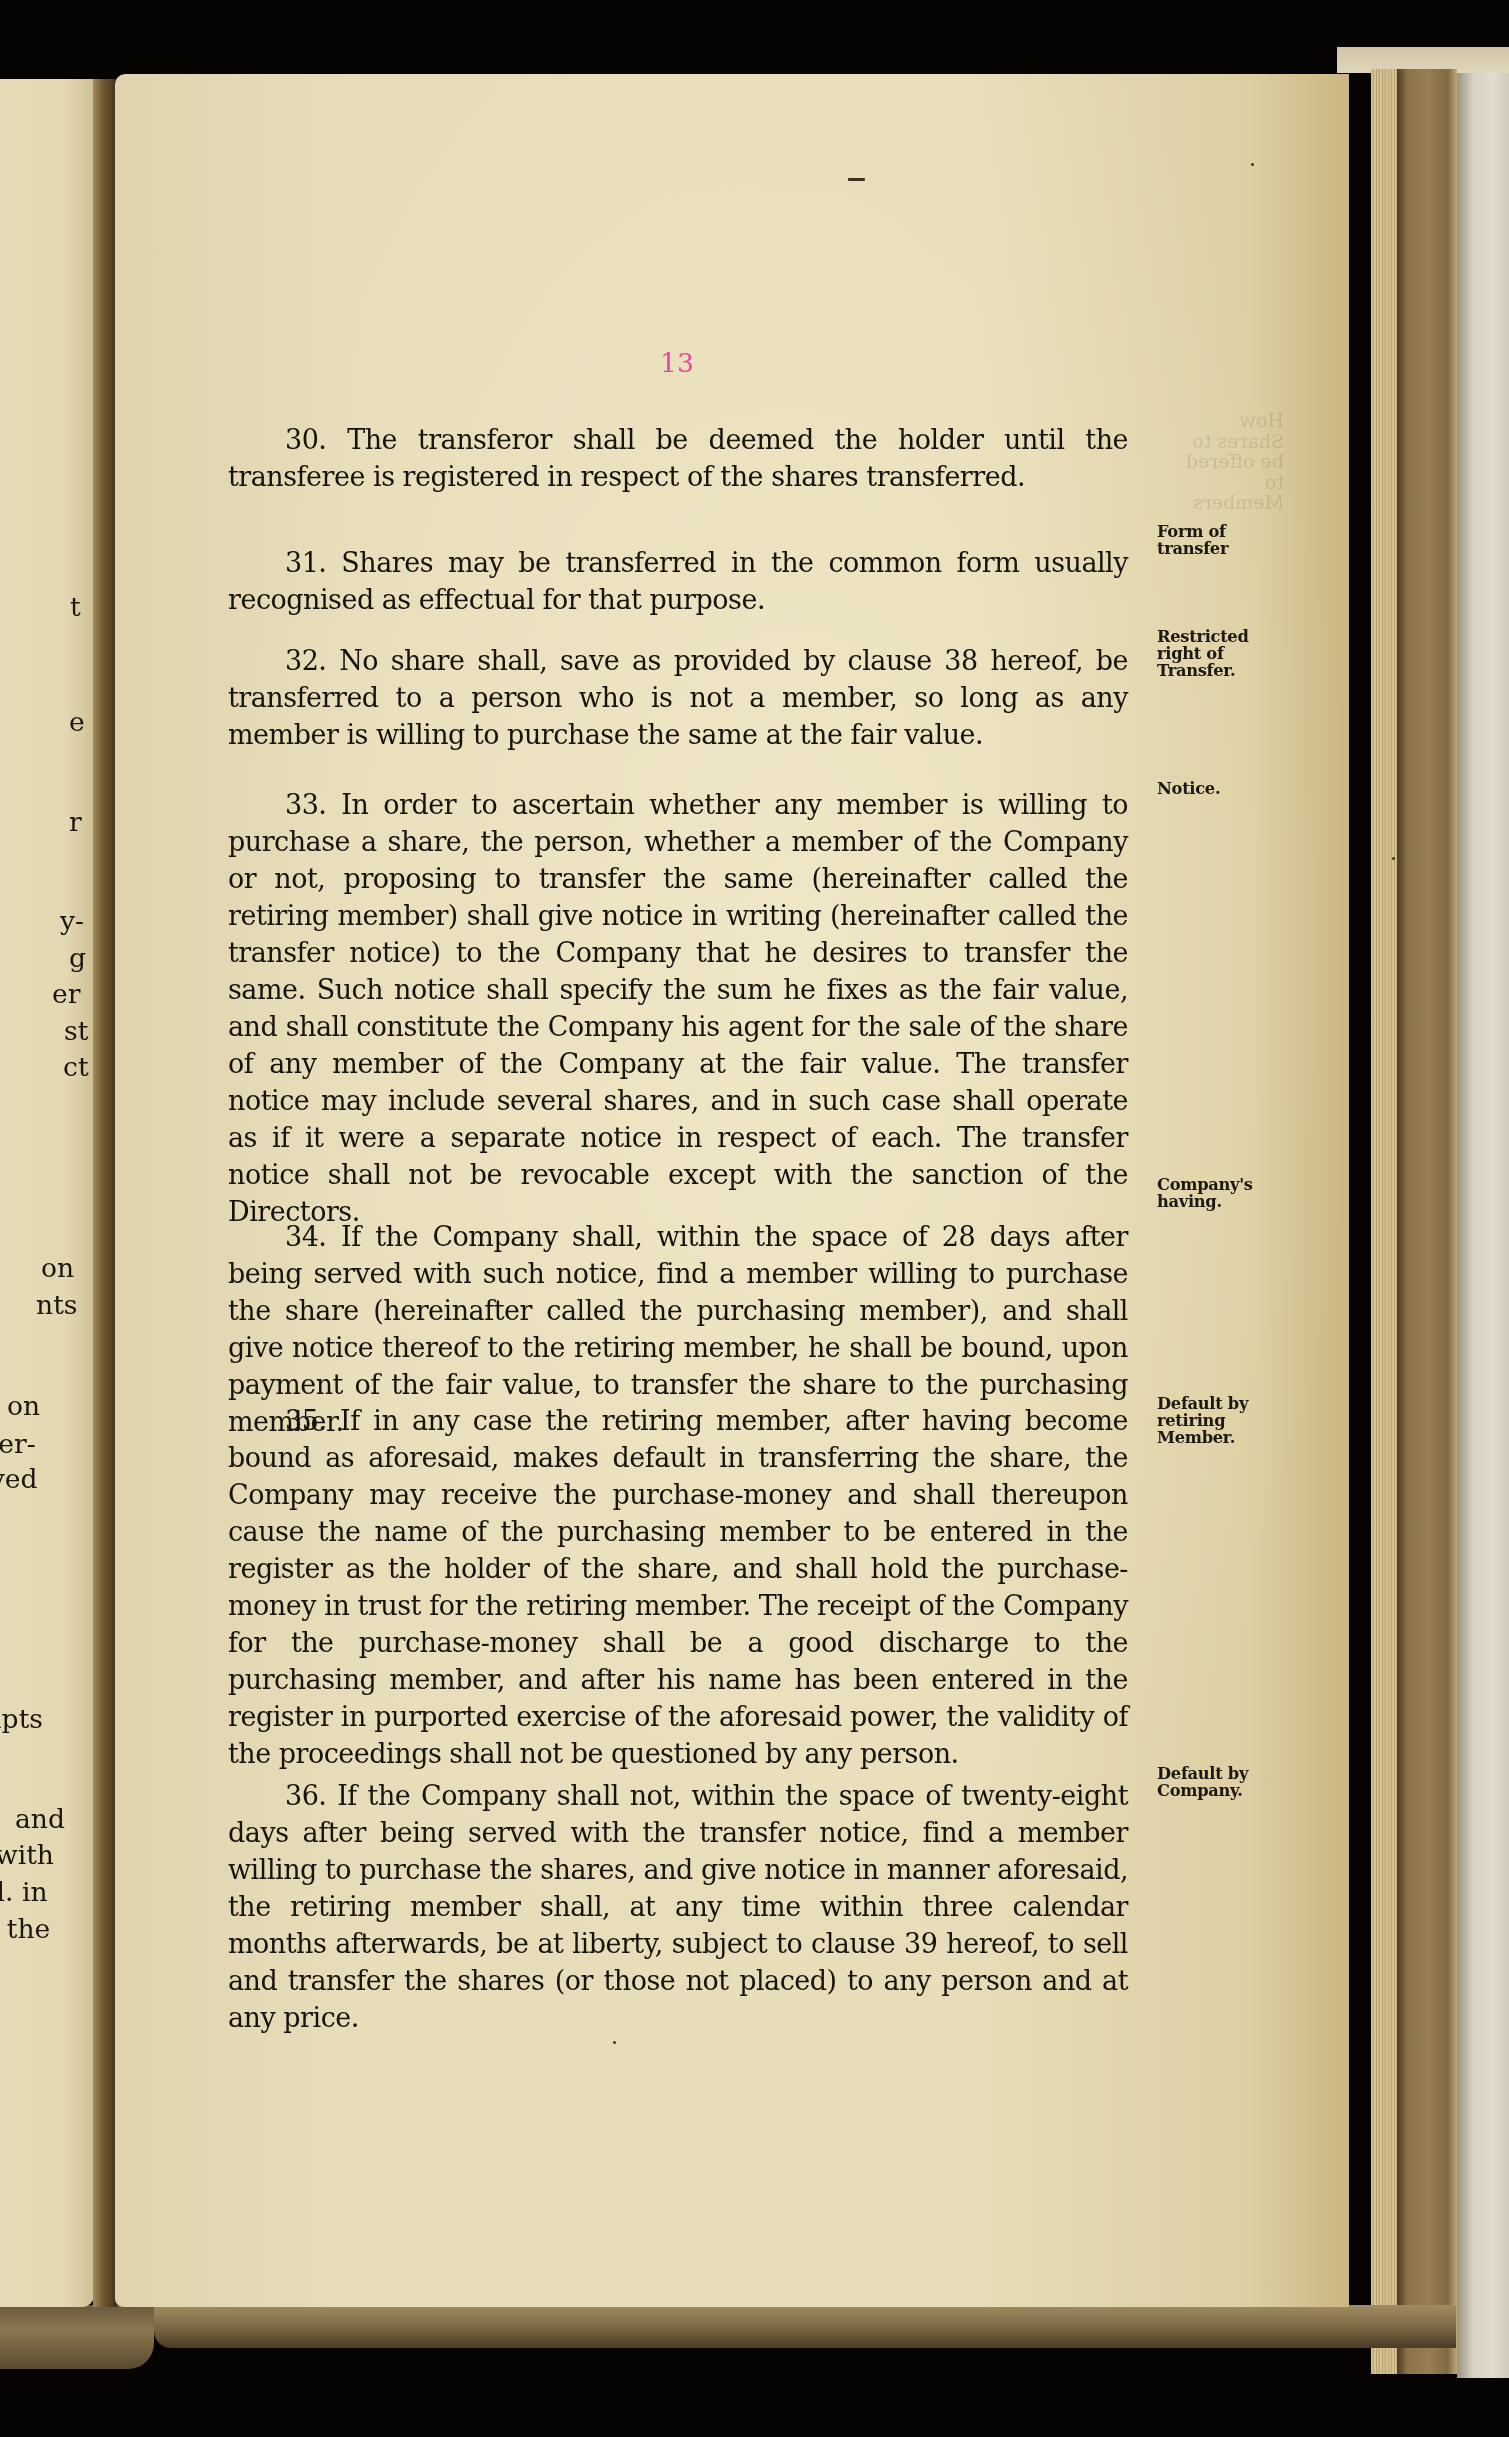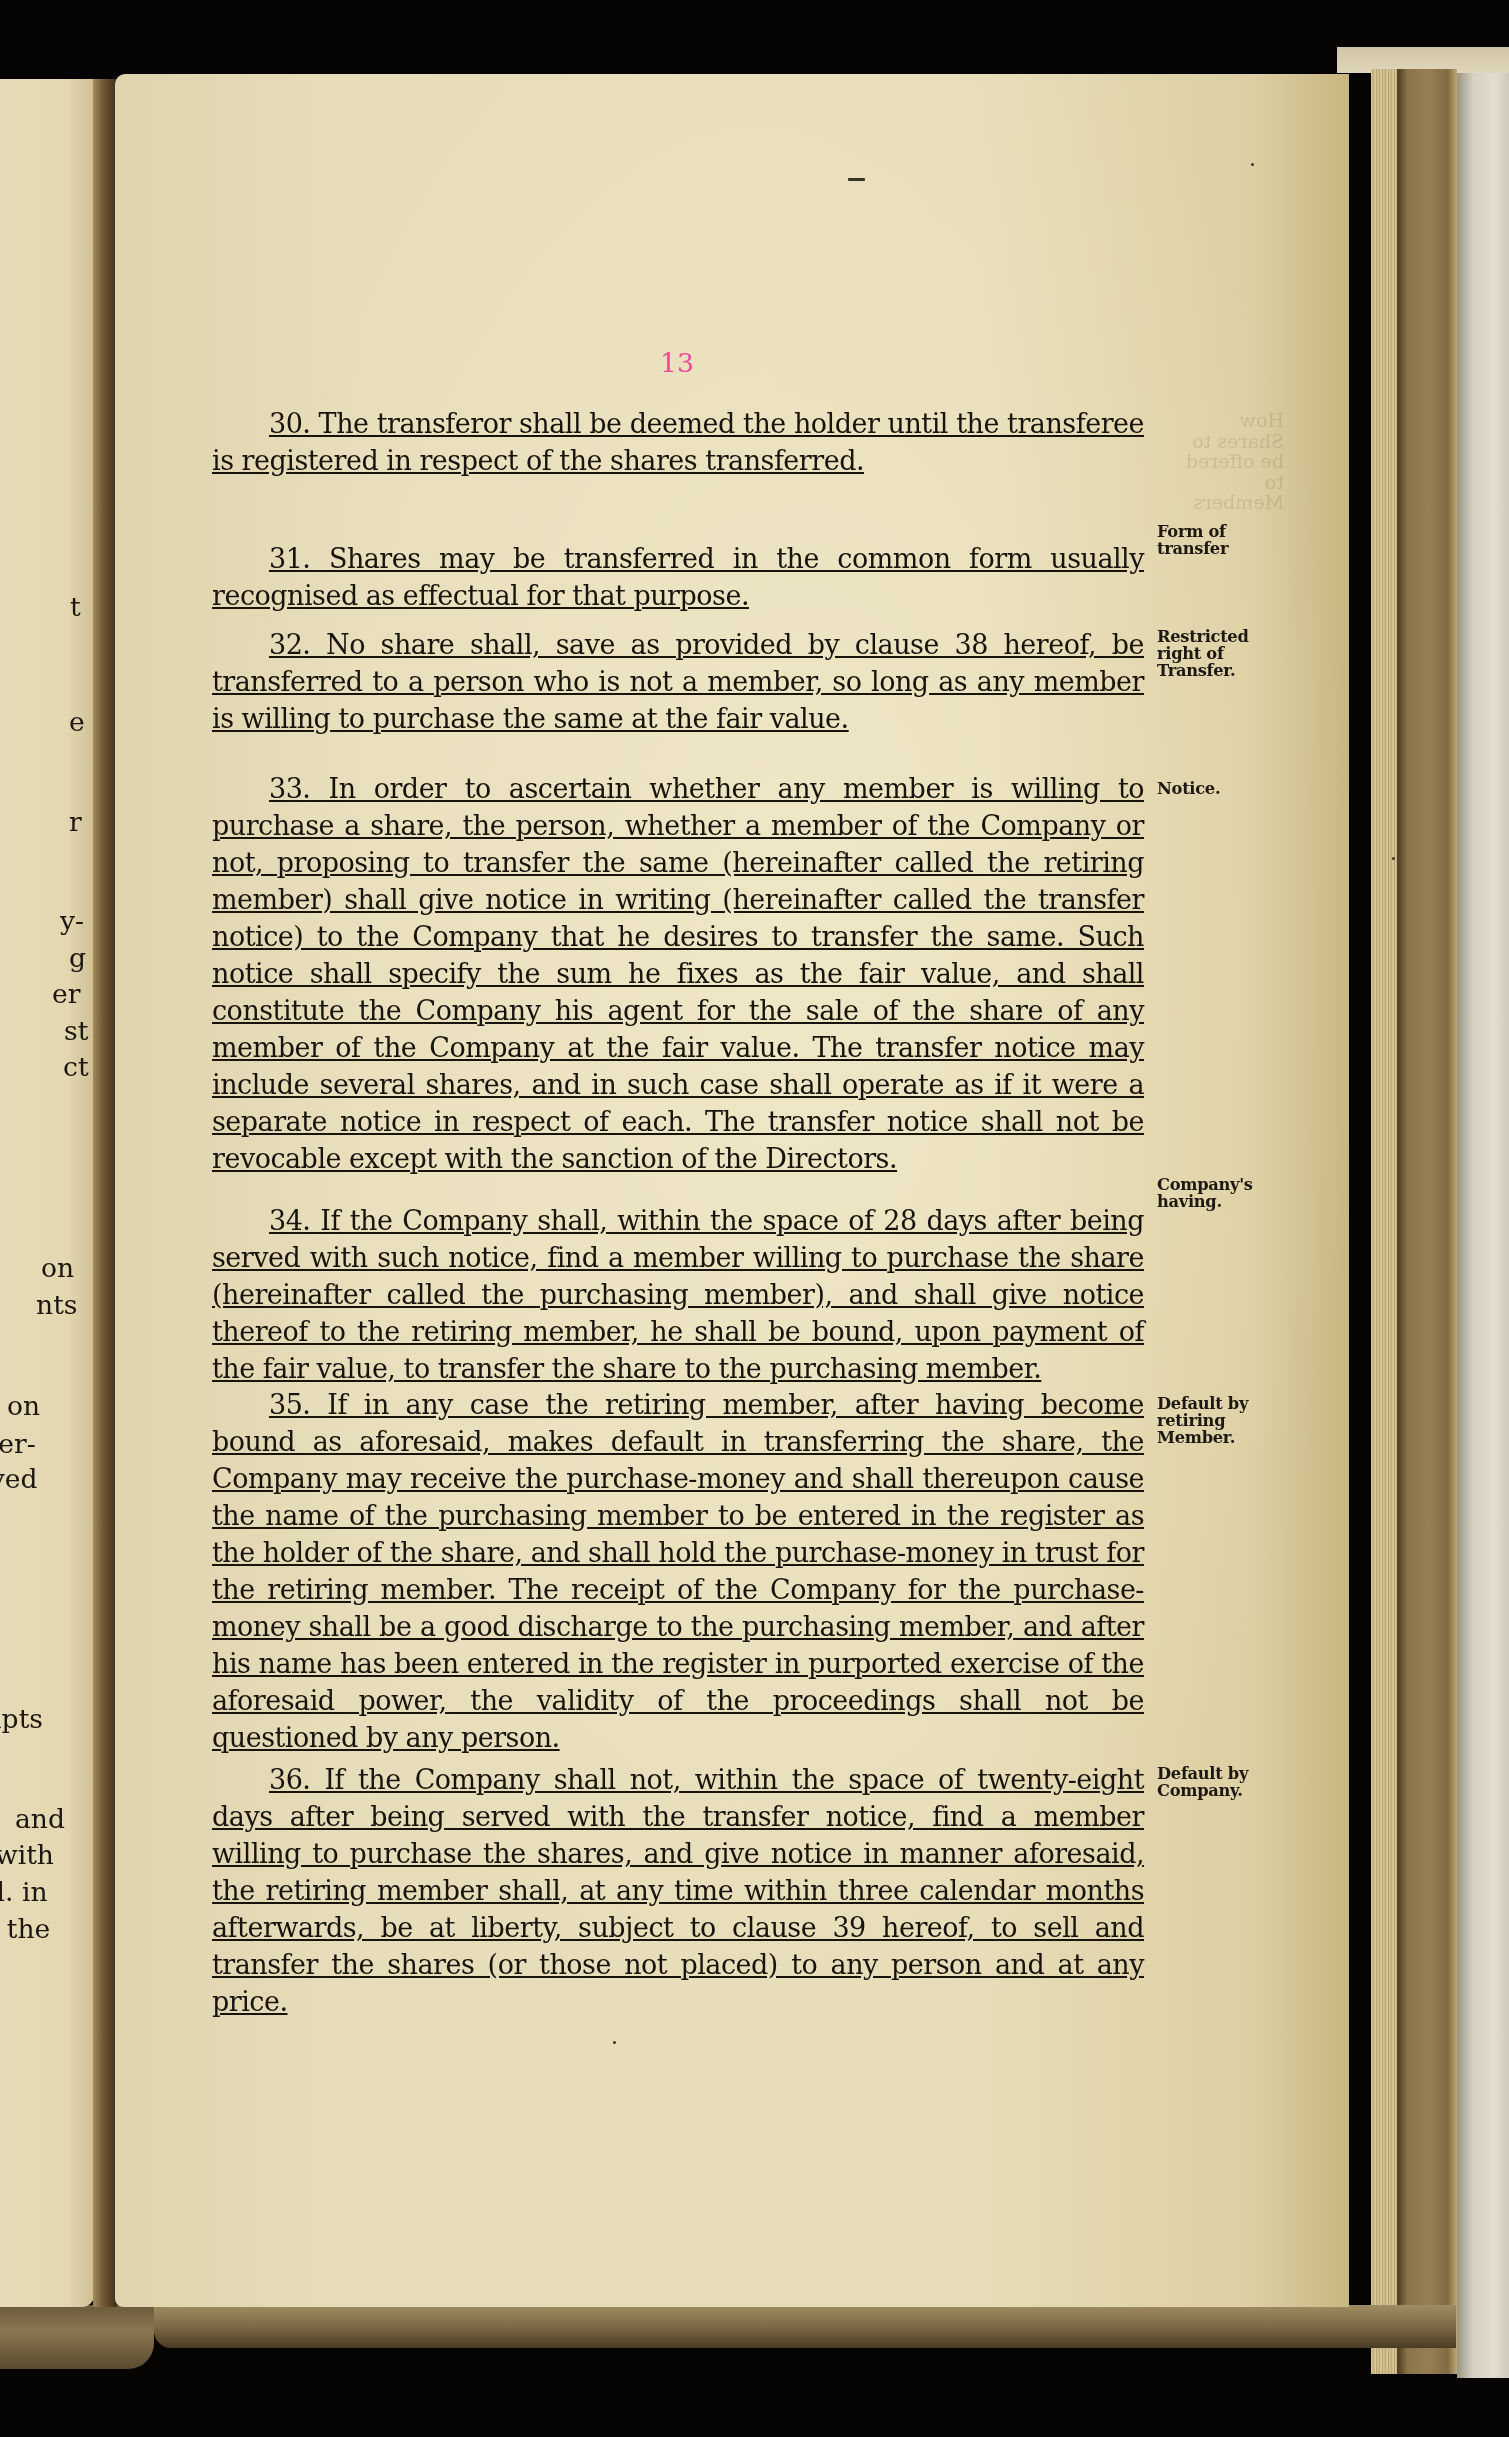--- a/index.html
+++ b/index.html
@@ -62,21 +62,21 @@
   
   .page-number {
     position:absolute; left:660px; top:347px; font-size:26.6px; color:#ec4899;
   }
   .body-col {
     position:absolute; left:212px; width:932px;
     font-size:27px; line-height:37px; color:#17130d;
     text-align:justify; text-align-last:left;
     letter-spacing:-0.5px;
   }
-  .body-col p { margin:0; text-indent:57px;text-decoration:underline; }
+  .body-col p { margin:16px; text-indent:57px; }
   .sidenote {
     position:absolute; left:1157px; width:103px;
     font-size:16.3px; line-height:17px; color:#1d1812; font-weight:bold;
     letter-spacing:-0.3px;
   }
   .bleed {
     position:absolute; font-size:19px; line-height:20.6px; color:rgba(60,50,30,0.13);
     transform:scaleX(-1);
   }
   .speck { position:absolute; width:3.4px; height:3.4px; border-radius:50%; background:#3b3224; }
@@ -117,21 +117,21 @@
 <div class="right-page"></div>
 
 <div class="bleed" style="left:1181px;top:410px;width:103px">How Shares to be offered to Members</div>
 
 <div class="page-number">13</div>
 
 <div class="body-col" style="top:405px">
   <p>30. The transferor shall be deemed the holder until the transferee is registered in respect of the shares transferred.</p>
 </div>
 
-<div class="body-col" style="top:540px">
+<div class="body-col" style="top:528px">
   <p>31. Shares may be transferred in the common form usually recognised as effectual for that purpose.</p>
 </div>
 <div class="sidenote" style="top:523px">Form of transfer</div>
 
 <div class="body-col" style="top:626px">
   <p>32. No share shall, save as provided by clause 38 hereof, be transferred to a person who is not a member, so long as any member is willing to purchase the same at the fair value.</p>
 </div>
 <div class="sidenote" style="top:628px;width:94px">Restricted right of Transfer.</div>
 
 <div class="body-col" style="top:770px">

